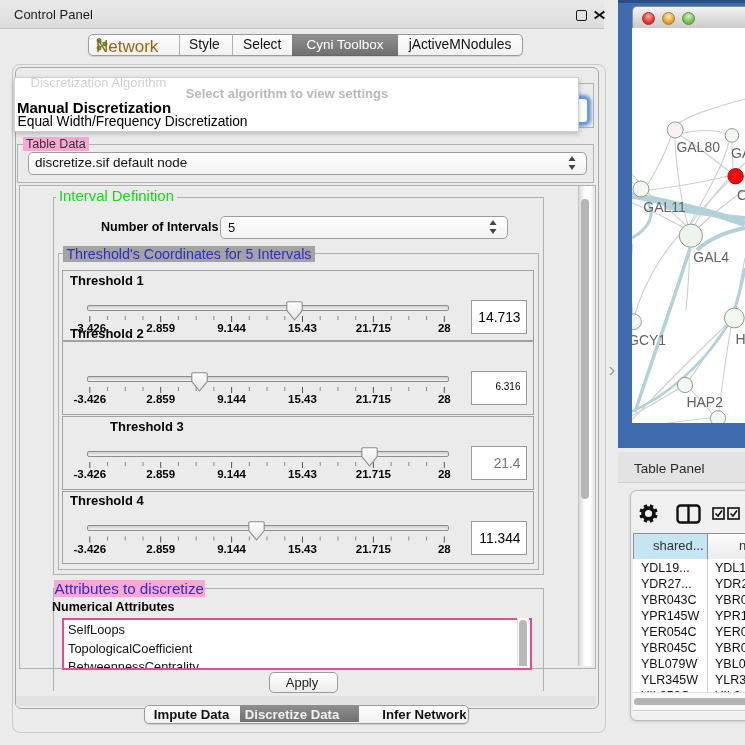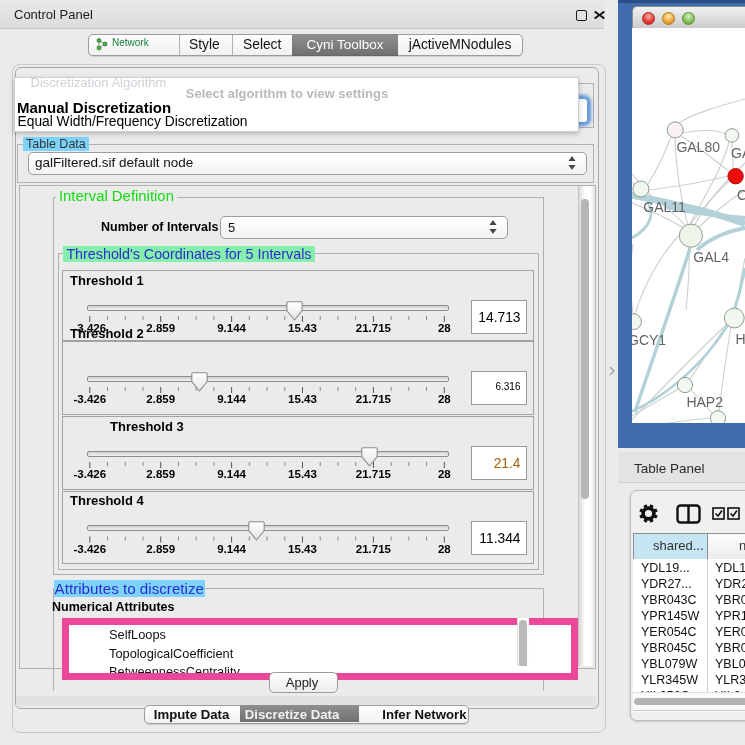--- a/index.html
+++ b/index.html
@@ -18,38 +18,38 @@
 <div class="abs" style="left:88px;top:34px;width:433px;height:20px;border:1px solid #9c9c9c;border-radius:5px;background:linear-gradient(#fdfdfd,#f1f1f1);box-shadow:0 1px 1px rgba(0,0,0,0.12);"></div>
 <div class="abs" style="left:292px;top:34px;width:106px;height:20px;background:linear-gradient(#8f8f8f,#707070);border-top:1px solid #888;border-bottom:1px solid #666;"></div>
 <div class="abs" style="left:179px;top:34.5px;width:1px;height:20px;background:#b0b0b0;"></div>
 <div class="abs" style="left:232px;top:34.5px;width:1px;height:20px;background:#b0b0b0;"></div>
 <svg class="abs" style="left:95px;top:37px" width="14" height="15" viewBox="0 0 14 15">
  <path d="M4 3.5 L4 11 M4.5 4 L10 7 M4.5 11 L10 7" stroke="#9a9a9a" stroke-width="1"></path>
  <circle cx="4" cy="3.5" r="2" fill="#4cae4c" stroke="#2c7a2c" stroke-width="0.8"></circle>
  <circle cx="4" cy="11" r="2" fill="#4cae4c" stroke="#2c7a2c" stroke-width="0.8"></circle>
  <circle cx="10" cy="7" r="2" fill="#4cae4c" stroke="#2c7a2c" stroke-width="0.8"></circle>
 </svg>
-<div class="abs" style="left:112px;top:37px;font-size:10px;color:#15803d;">Network</div>
+<div class="abs" style="left:96px;top:37px;font-size:17px;color:#a16207;">Network</div>
 <div class="abs" style="left:189px;top:37px;font-size:13.8px;color:#111;">Style</div>
 <div class="abs" style="left:243px;top:37px;font-size:13.8px;color:#111;">Select</div>
 <div class="abs" style="left:292px;top:37px;width:106px;text-align:center;font-size:13.5px;color:#fff;">Cyni Toolbox</div>
 <div class="abs" style="left:398px;top:37px;width:124px;text-align:center;font-size:13.8px;color:#111;">jActiveMNodules</div>
 
 <div class="abs" style="left:11.5px;top:64px;width:592px;height:667px;border:1px solid #c9c9c9;border-radius:8px;"></div>
 <div class="abs" style="left:14.5px;top:67px;width:582px;height:640px;border:1px solid #a8a8a8;border-radius:6px;"></div>
 
 <div class="abs" style="left:16px;top:696px;width:580px;height:10px;background:#e2e2e2;"></div>
 
 <div class="abs" style="left:17px;top:83px;width:575px;height:43px;border:1px solid #b2b2b2;"></div>
 <div class="abs" style="left:27px;top:97px;width:558px;height:23px;background:#fff;border:1px solid #9e9e9e;border-radius:5px;border:2px solid #6b9fd8;box-shadow:0 0 3.5px 2px rgba(82,140,213,0.9);"></div>
 
 <div class="abs" style="left:17px;top:144px;width:575px;height:36.5px;border:1px solid #b2b2b2;"></div>
-<div class="abs" style="left:23px;top:137px;background:#7dd3fc;padding:0 3px;font-size:12.5px;color:#333;">Table Data</div>
+<div class="abs" style="left:23px;top:137px;background:#f9a8d4;padding:0 3px;font-size:12.5px;color:#333;">Table Data</div>
 <div class="abs" style="left:27.5px;top:152px;width:557px;height:21px;background:linear-gradient(#ffffff,#f2f2f2);border:1px solid #9e9e9e;border-radius:5px;"></div>
-<div class="abs" style="left:35px;top:155px;font-size:13.5px;color:#111;">galFiltered.sif default node</div>
+<div class="abs" style="left:35px;top:155px;font-size:13.5px;color:#111;">discretize.sif default node</div>
 <svg class="abs" style="left:566px;top:155px" width="12" height="16" viewBox="0 0 12 16">
     <path d="M6 1 L9.5 6 L2.5 6 Z" fill="#444"></path>
     <path d="M6 15 L9.5 10 L2.5 10 Z" fill="#444"></path>
   </svg>
 
 <div class="abs" style="left:18.5px;top:185px;width:575px;height:482px;border:1px solid #b0b0b0;"></div>
 
 <div class="abs" style="left:578px;top:186px;width:15px;height:480px;background:linear-gradient(90deg,#d8d8d8,#ffffff 40%,#ffffff 75%,#e6e6e6);border-left:1px solid #c4c4c4;"></div>
 <div class="abs" style="left:581px;top:199px;width:8px;height:300px;background:#b5b5b5;border-radius:4px;"></div>
 
@@ -58,21 +58,21 @@
 
 <div class="abs b" style="left:101px;top:220px;font-size:12.5px;color:#000;">Number of Intervals</div>
 <div class="abs" style="left:219.5px;top:216px;width:286px;height:21px;background:linear-gradient(#ffffff,#f2f2f2);border:1px solid #9e9e9e;border-radius:5px;"></div>
 <div class="abs" style="left:228px;top:219.5px;font-size:13px;color:#111;">5</div>
 <svg class="abs" style="left:487px;top:219px" width="12" height="16" viewBox="0 0 12 16">
     <path d="M6 1 L9.5 6 L2.5 6 Z" fill="#444"></path>
     <path d="M6 15 L9.5 10 L2.5 10 Z" fill="#444"></path>
   </svg>
 
 <div class="abs" style="left:57.5px;top:253px;width:479px;height:315px;border:1px solid #b0b0b0;"></div>
-<div class="abs" style="left:63.4px;top:245.5px;background:#86efac;padding:0 3px;font-size:14.3px;color:#2d2dcc;">Threshold's Coordinates for 5 Intervals</div>
+<div class="abs" style="left:63.4px;top:245.5px;background:#a3a3a3;padding:0 3px;font-size:14.3px;color:#2d2dcc;">Threshold's Coordinates for 5 Intervals</div>
 
 <div id="thresholds">
     <div class="abs" style="left:61.5px;top:270px;width:470px;height:69px;border:1px solid #a2a2a2;"></div>
     <div class="abs b" style="left:70px;top:272.5px;font-size:13px;color:#000;">Threshold 1</div>
     <div class="abs" style="left:86.5px;top:304.5px;width:360.5px;height:4px;border:1px solid #8d8d8d;border-radius:2px;background:linear-gradient(#cfcfcf,#f2f2f2);"></div>
     <svg class="abs" style="left:0;top:0;pointer-events:none" width="745" height="745" viewBox="0 0 745 745">
       <line x1="89.8" y1="316" x2="89.8" y2="322" stroke="#555" stroke-width="1"></line>
       <line x1="107.525" y1="316" x2="107.525" y2="320" stroke="#888" stroke-width="1"></line>
       <line x1="125.25" y1="316" x2="125.25" y2="320" stroke="#888" stroke-width="1"></line>
       <line x1="142.975" y1="316" x2="142.975" y2="320" stroke="#888" stroke-width="1"></line>
@@ -189,21 +189,21 @@
     <svg class="abs" style="left:361.4px;top:446.5px" width="17" height="20" viewBox="0 0 17 20">
     <path d="M2 0.8 L15 0.8 Q16.2 0.8 16.2 2 L16.2 9.5 L8.5 19 L0.8 9.5 L0.8 2 Q0.8 0.8 2 0.8 Z" fill="url(#g3)" stroke="#8a8a8a" stroke-width="1.1"></path>
     <defs>
         <linearGradient id="g3" x1="0" y1="0" x2="0" y2="1">
           <stop offset="0" stop-color="#ffffff"></stop>
           <stop offset="1" stop-color="#e4e4e4"></stop>
         </linearGradient>
       </defs>
   </svg>
     <div class="abs" style="left:471px;top:446px;width:54px;height:32px;background:#fff;border:1px solid #9a9a9a;"></div>
-    <div class="abs" style="left:450px;top:456px;width:70.5px;text-align:right;font-size:13.8px;color:#a16207;">21.4</div>
+    <div class="abs" style="left:450px;top:456px;width:70.5px;text-align:right;font-size:13.8px;color:#737373;">21.4</div>
     <div class="abs" style="left:61.5px;top:490.5px;width:470px;height:71.5px;border:1px solid #a2a2a2;"></div>
     <div class="abs b" style="left:70px;top:493px;font-size:13px;color:#000;">Threshold 4</div>
     <div class="abs" style="left:86.5px;top:525px;width:360.5px;height:4px;border:1px solid #8d8d8d;border-radius:2px;background:linear-gradient(#cfcfcf,#f2f2f2);"></div>
     <svg class="abs" style="left:0;top:0;pointer-events:none" width="745" height="745" viewBox="0 0 745 745">
       <line x1="89.8" y1="536.5" x2="89.8" y2="542.5" stroke="#555" stroke-width="1"></line>
       <line x1="107.525" y1="536.5" x2="107.525" y2="540.5" stroke="#888" stroke-width="1"></line>
       <line x1="125.25" y1="536.5" x2="125.25" y2="540.5" stroke="#888" stroke-width="1"></line>
       <line x1="142.975" y1="536.5" x2="142.975" y2="540.5" stroke="#888" stroke-width="1"></line>
       <line x1="160.7" y1="536.5" x2="160.7" y2="542.5" stroke="#555" stroke-width="1"></line>
       <line x1="178.425" y1="536.5" x2="178.425" y2="540.5" stroke="#888" stroke-width="1"></line>
@@ -236,23 +236,23 @@
           <stop offset="0" stop-color="#ffffff"></stop>
           <stop offset="1" stop-color="#e4e4e4"></stop>
         </linearGradient>
       </defs>
   </svg>
     <div class="abs" style="left:471px;top:520.5px;width:54px;height:32px;background:#fff;border:1px solid #9a9a9a;"></div>
     <div class="abs" style="left:450px;top:530.5px;width:70.5px;text-align:right;font-size:13.8px;color:#000;">11.344</div>
   </div>
 
 <div class="abs" style="left:52.5px;top:588px;width:489px;height:102px;border:1px solid #b0b0b0;border-bottom:none;"></div>
-<div class="abs" style="left:53.6px;top:580px;background:#7dd3fc;padding:0 1px;font-size:15.2px;color:#2d2dcc;">Attributes to discretize</div>
+<div class="abs" style="left:53.6px;top:580px;background:#f9a8d4;padding:0 1px;font-size:15.2px;color:#2d2dcc;">Attributes to discretize</div>
 <div class="abs b" style="left:52px;top:600px;font-size:12.5px;color:#000;">Numerical Attributes</div>
-<div class="abs" style="left:62px;top:618px;width:466px;height:47.5px;background:#fff;border:7px solid #ec4899;overflow:hidden;padding-left:36px;">
+<div class="abs" style="left:62px;top:618px;width:466px;height:47.5px;background:#fff;border:2px solid #ec4899;overflow:hidden;">
   <div style="font-size:12.8px;color:#111;padding:1px 0 0 4px;line-height:18.6px;">SelfLoops<br>TopologicalCoefficient<br>BetweennessCentrality</div>
 </div>
 <div class="abs" style="left:516.5px;top:618px;width:11.5px;height:47.5px;background:#fcfcfc;border-left:1px solid #ddd;"></div>
 <div class="abs" style="left:518.5px;top:620px;width:8px;height:46px;background:#b9b9b9;border-radius:4px 4px 0 0;"></div>
 
 <div class="abs" style="left:268.5px;top:672px;width:67px;height:19px;background:linear-gradient(#ffffff,#ececec);border:1px solid #9b9b9b;border-radius:5px;"></div>
 <div class="abs" style="left:268.5px;top:674.5px;width:67px;text-align:center;font-size:13px;color:#222;">Apply</div>
 
 <div class="abs" style="left:143.5px;top:705px;width:323px;height:17px;border:1px solid #9c9c9c;border-radius:5px;background:linear-gradient(#fdfdfd,#f1f1f1);box-shadow:0 1px 1px rgba(0,0,0,0.12);"></div>
 <div class="abs" style="left:239.5px;top:705px;width:119px;height:17px;background:linear-gradient(#8f8f8f,#707070);"></div>

